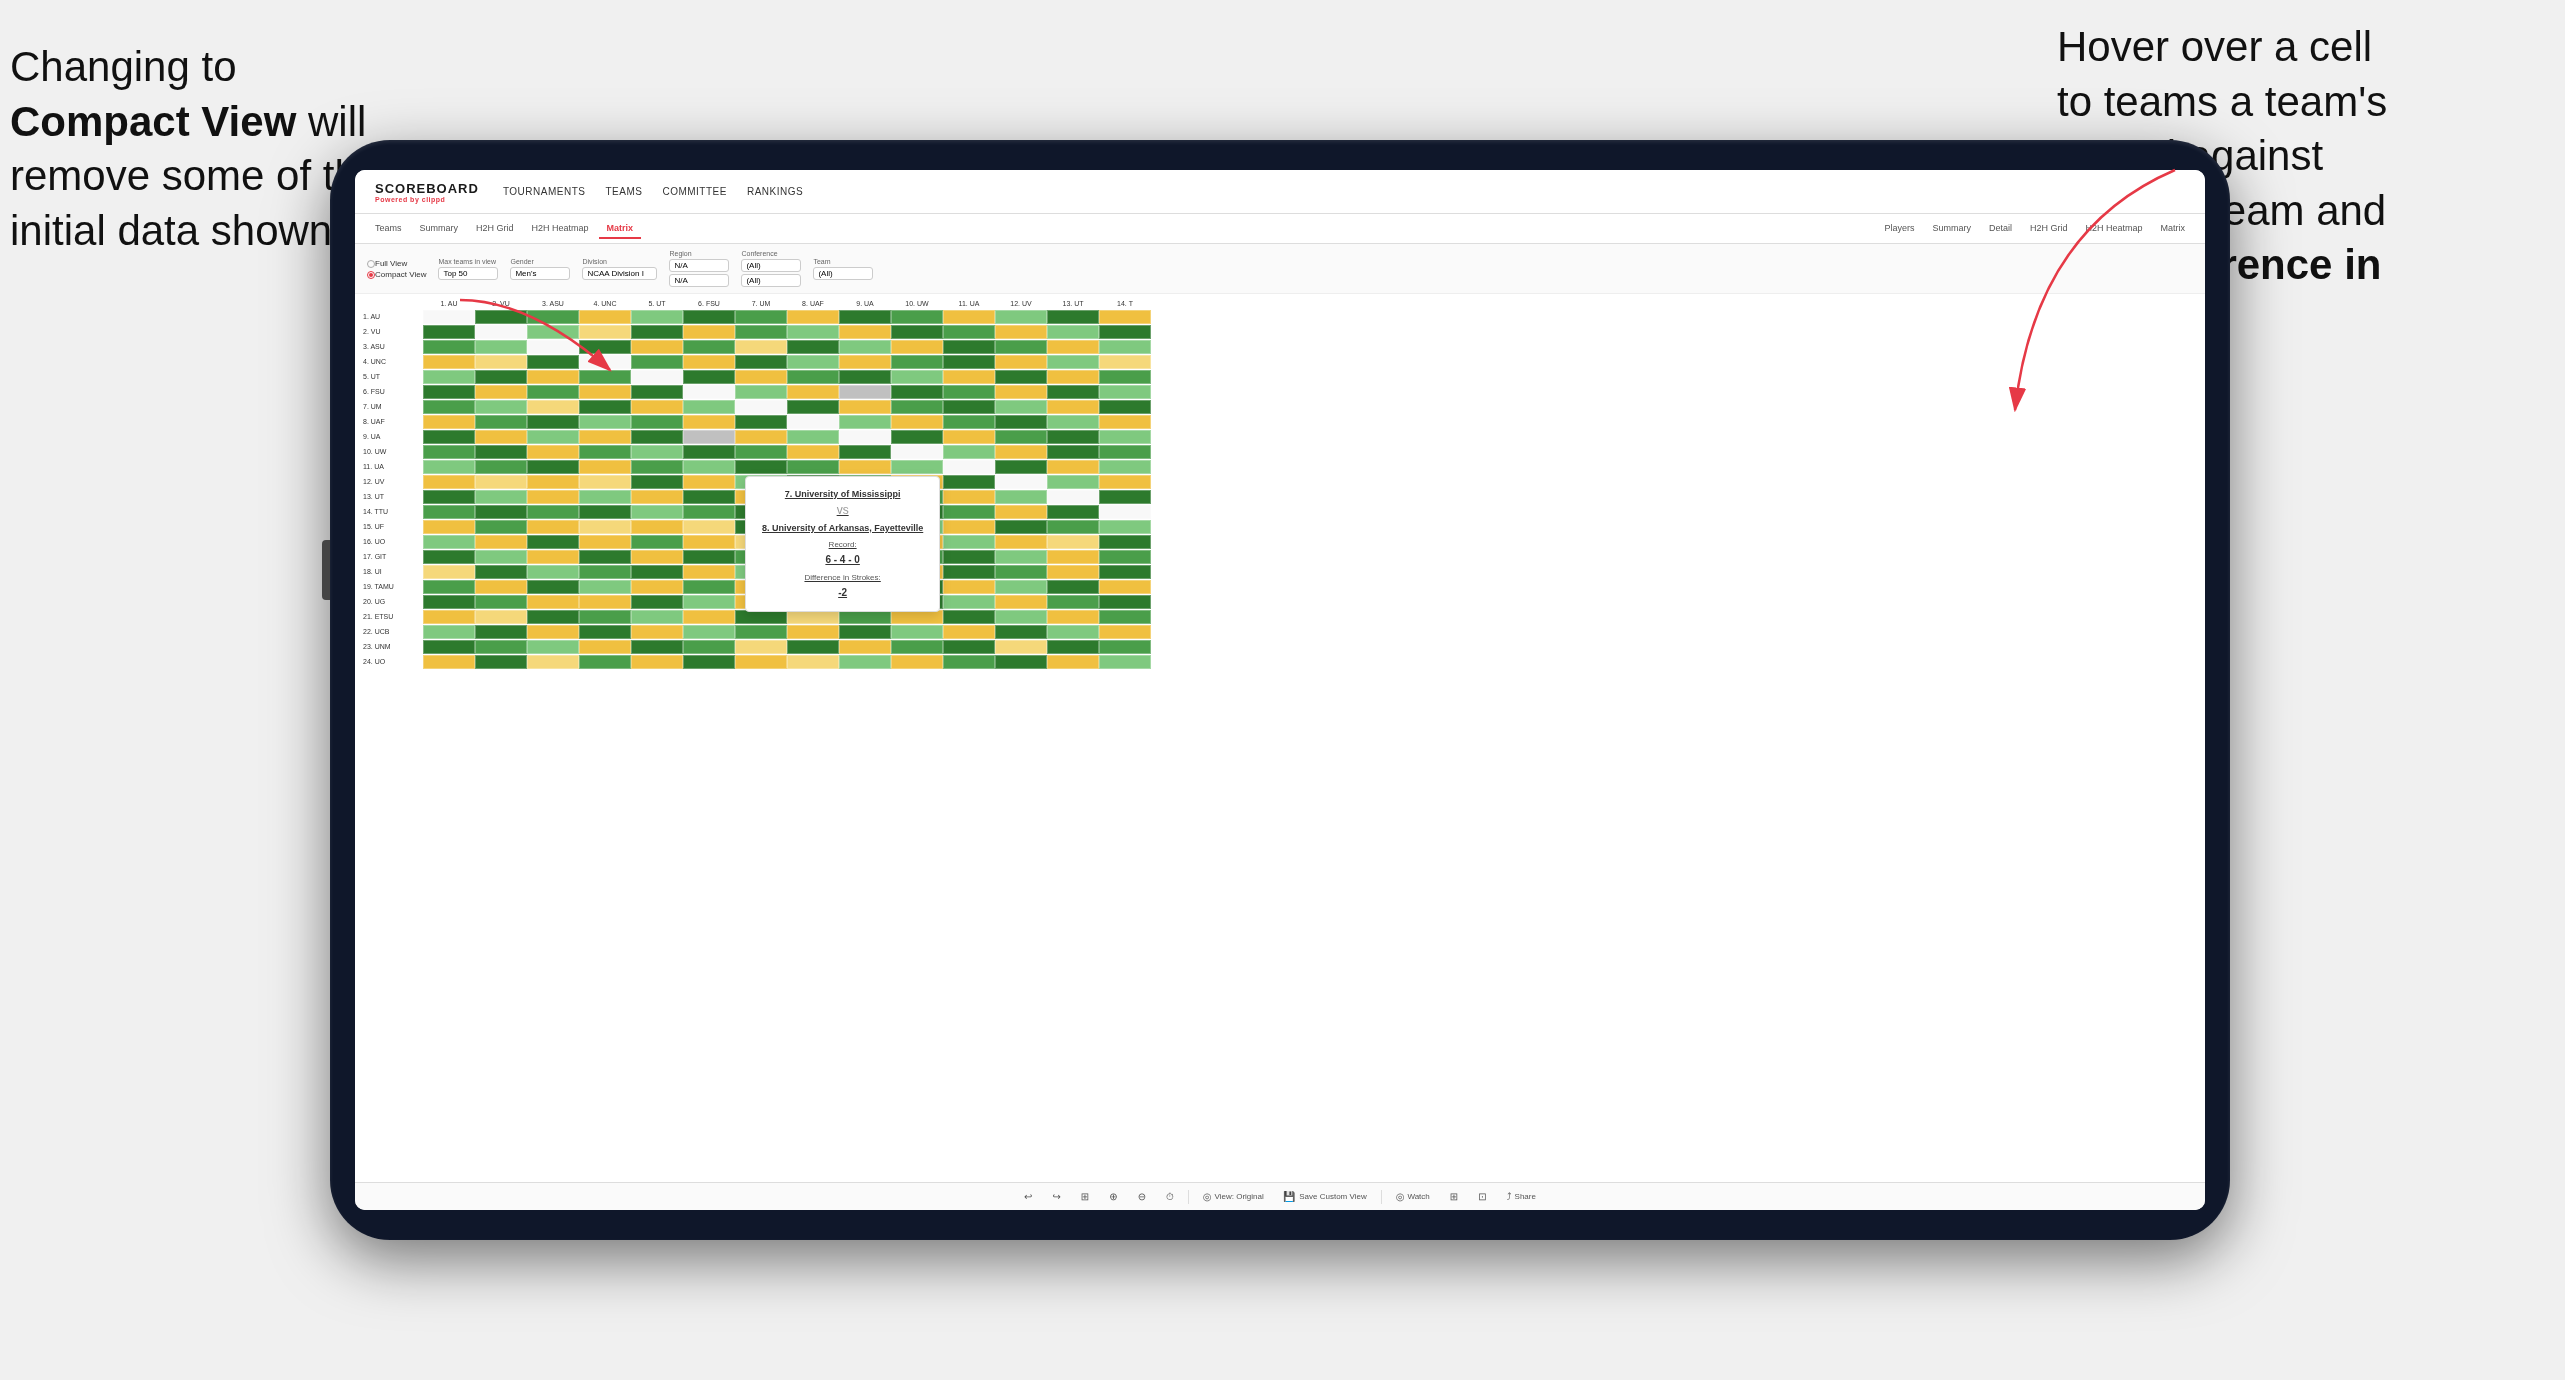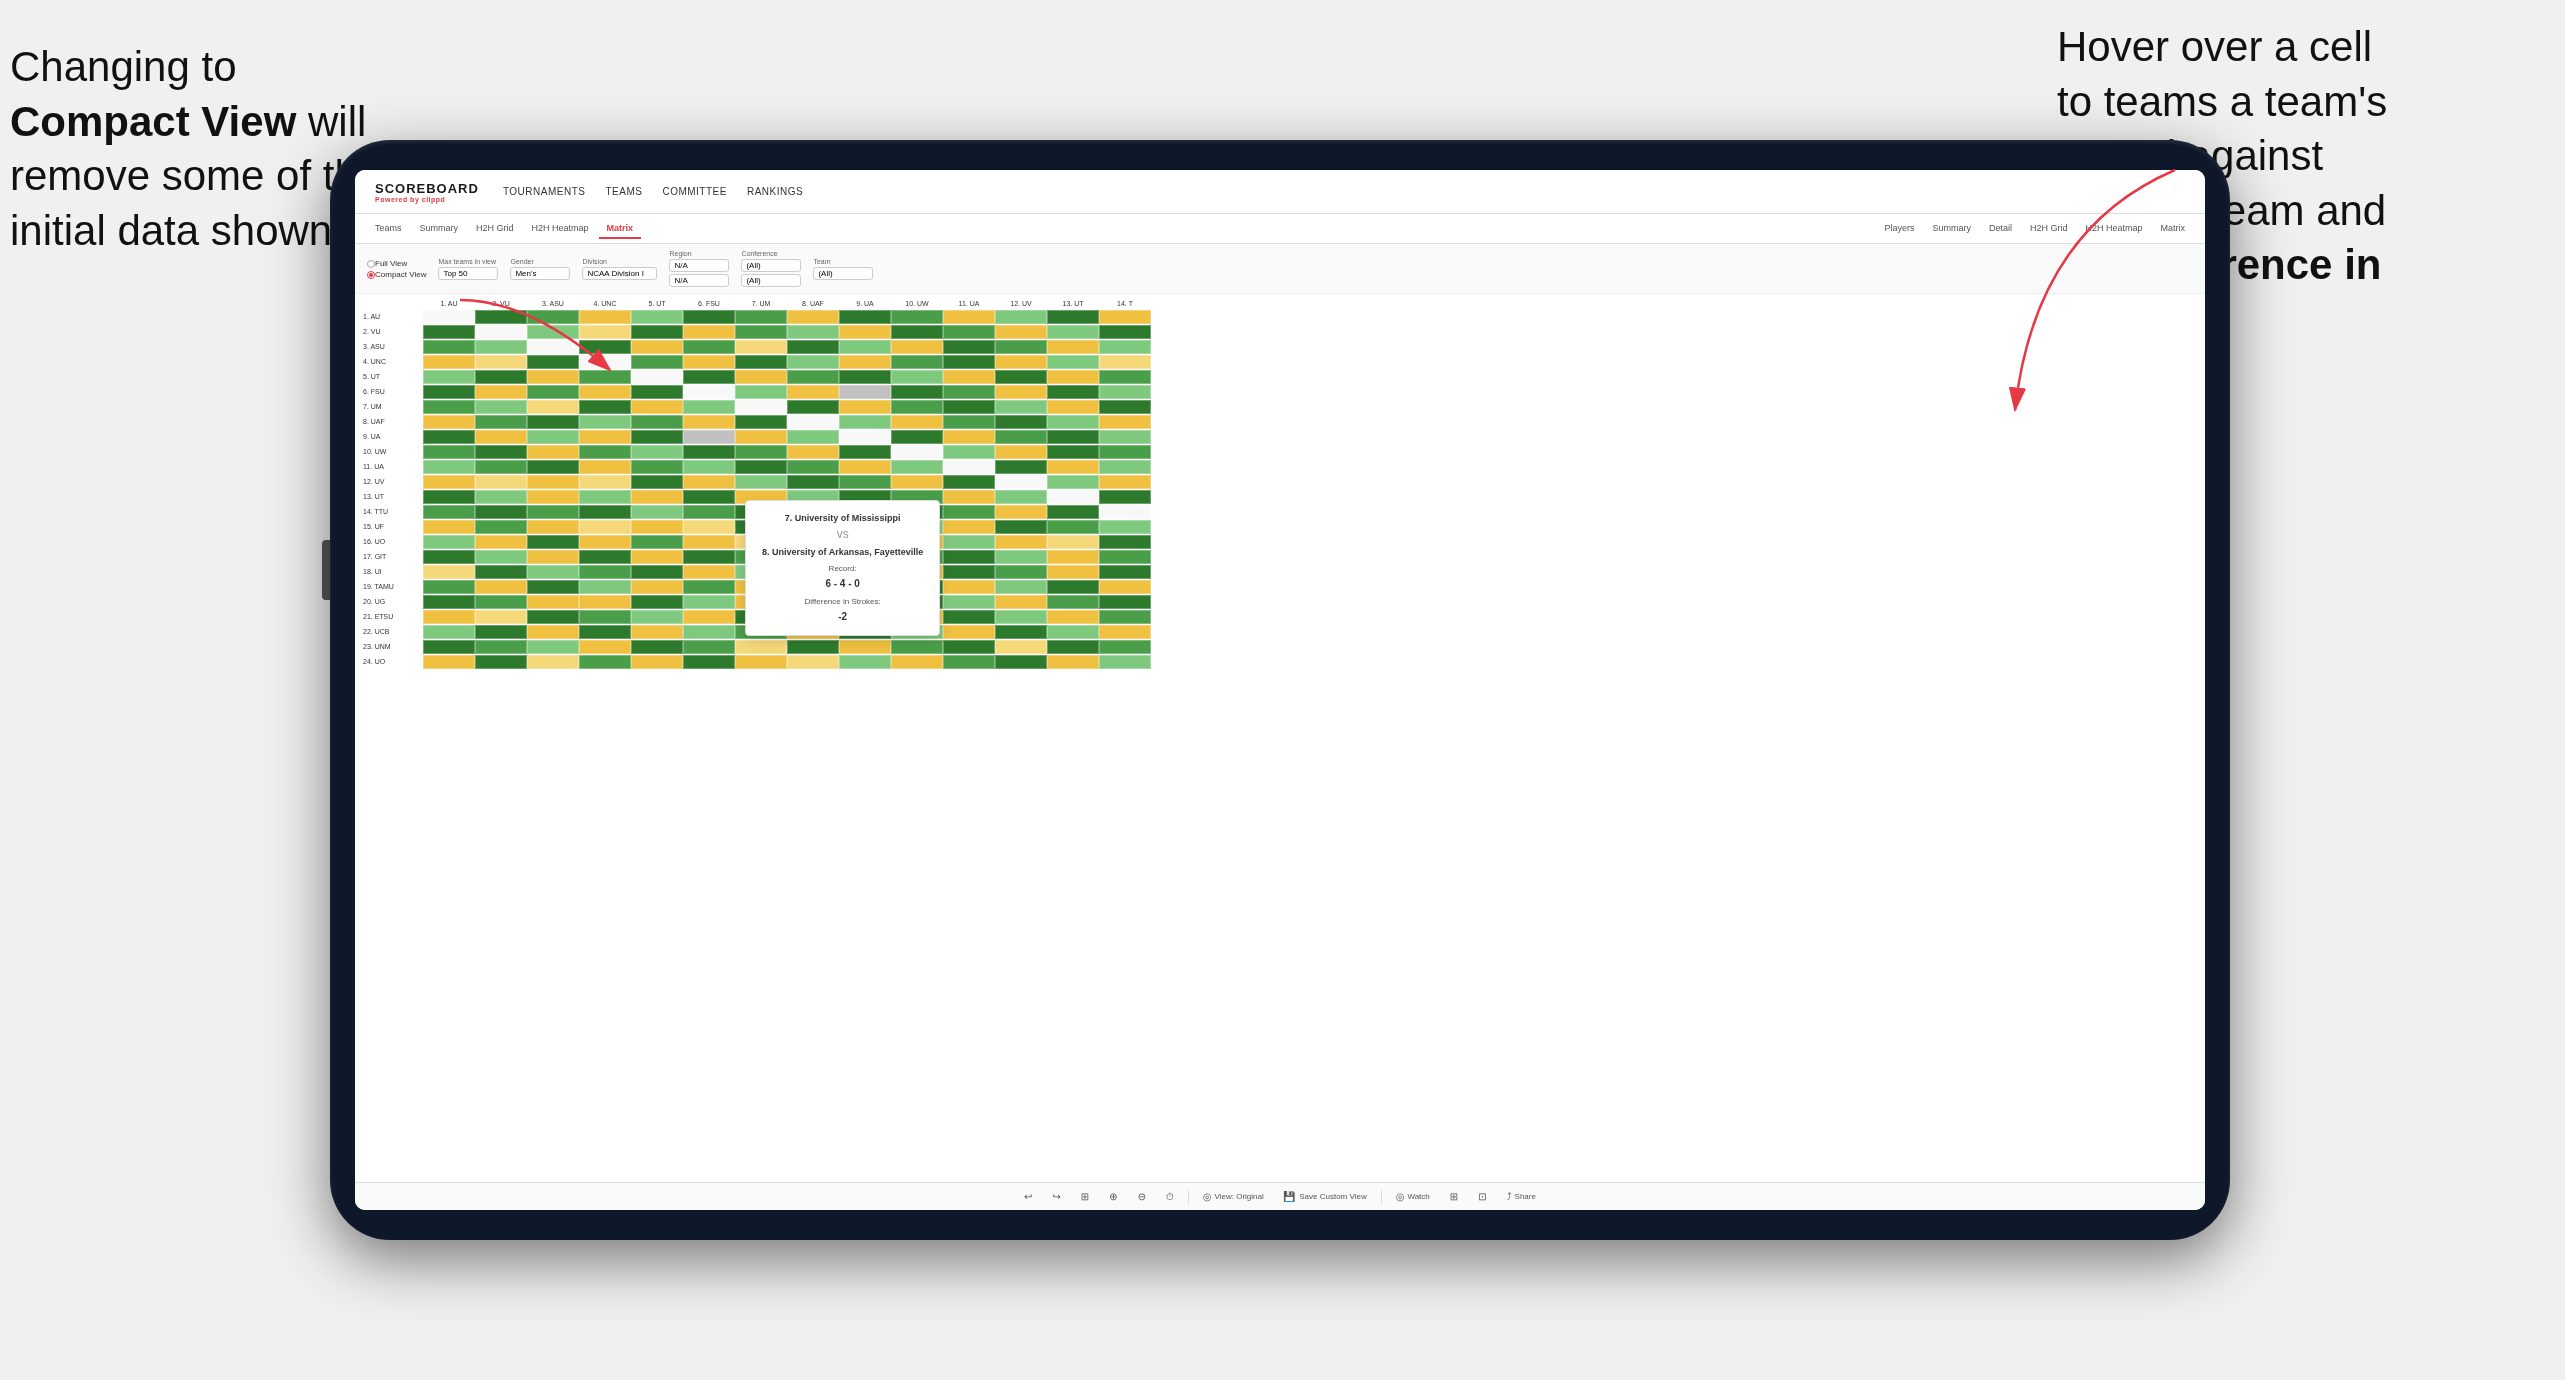--- a/index.html
+++ b/index.html
@@ -867,21 +867,21 @@
             <div class="matrix-cell cell-yellow-light"></div>
             <div class="matrix-cell cell-green-light"></div>
             <div class="matrix-cell cell-yellow"></div>
             <div class="matrix-cell cell-green-med"></div>
             <div class="matrix-cell cell-green-dark"></div>
             <div class="matrix-cell cell-yellow"></div>
             <div class="matrix-cell cell-green-light"></div>
           </div>
         </div>
 
-      <div class="tooltip-popup" style="left:390px; top:206px;">
+      <div class="tooltip-popup" style="left:390px; top:182px;text-decoration:underline;">
         <div class="tooltip-team1">7. University of Mississippi</div>
         <div class="tooltip-vs">vs</div>
         <div class="tooltip-team2">8. University of Arkansas, Fayetteville</div>
         <div class="tooltip-record-label">Record:</div>
         <div class="tooltip-record-val">6 - 4 - 0</div>
         <div class="tooltip-strokes-label">Difference in Strokes:</div>
         <div class="tooltip-strokes-val">-2</div>
       </div>
     </div>
 

